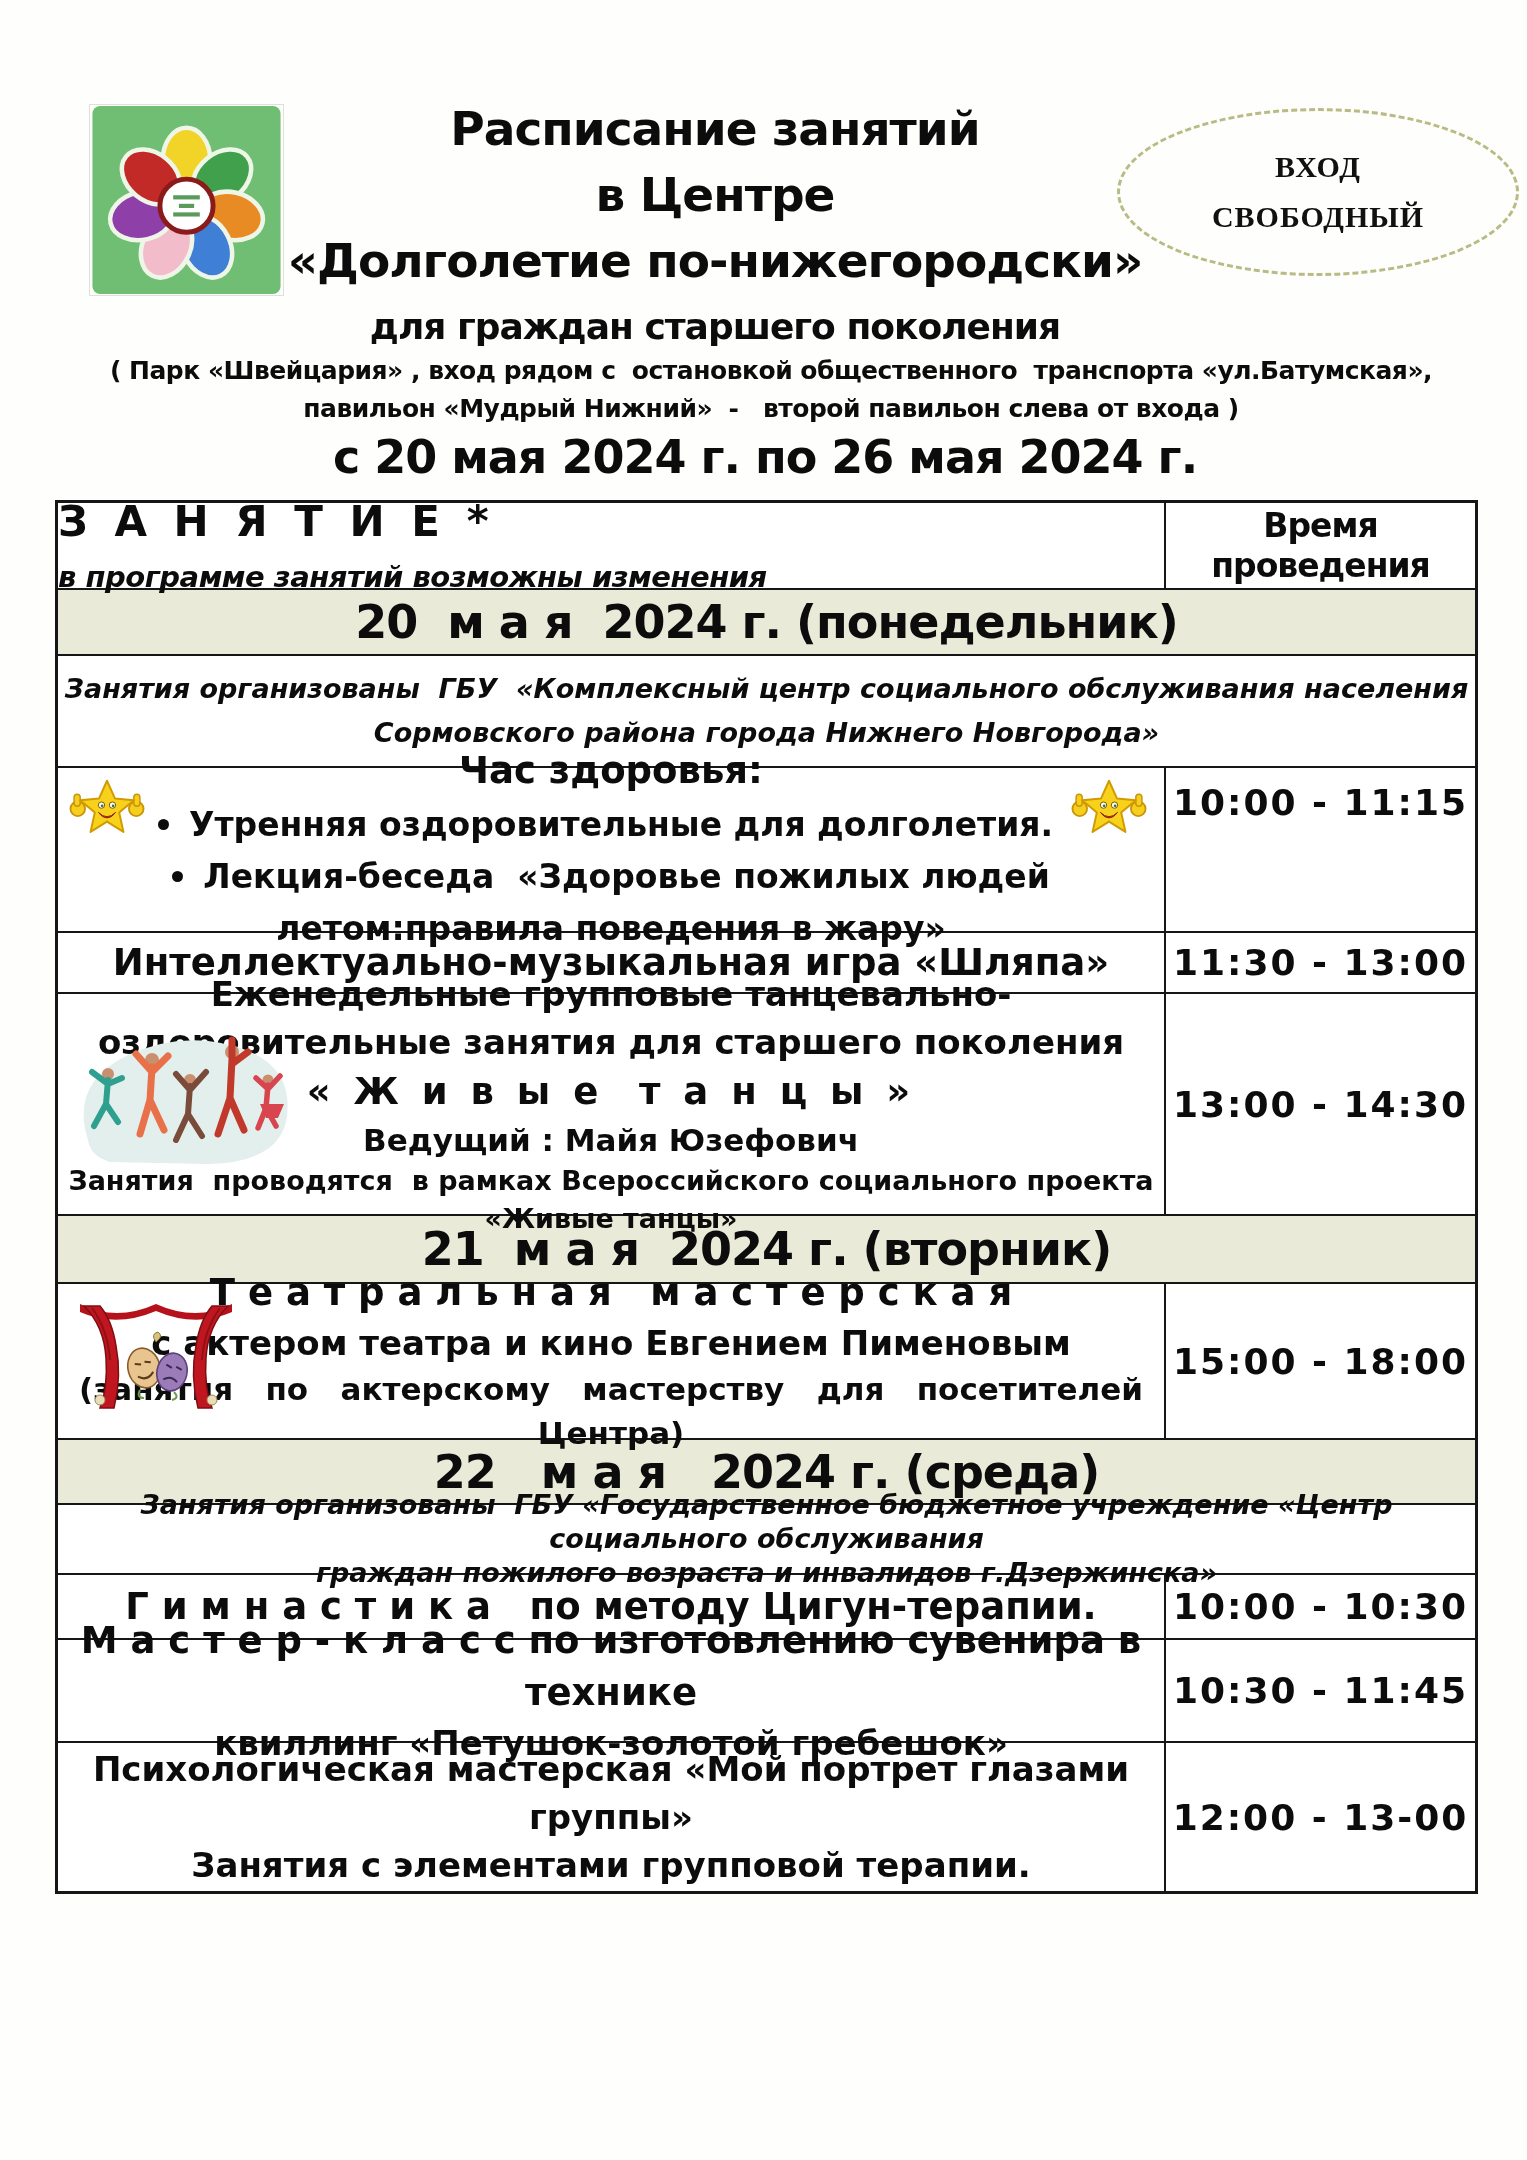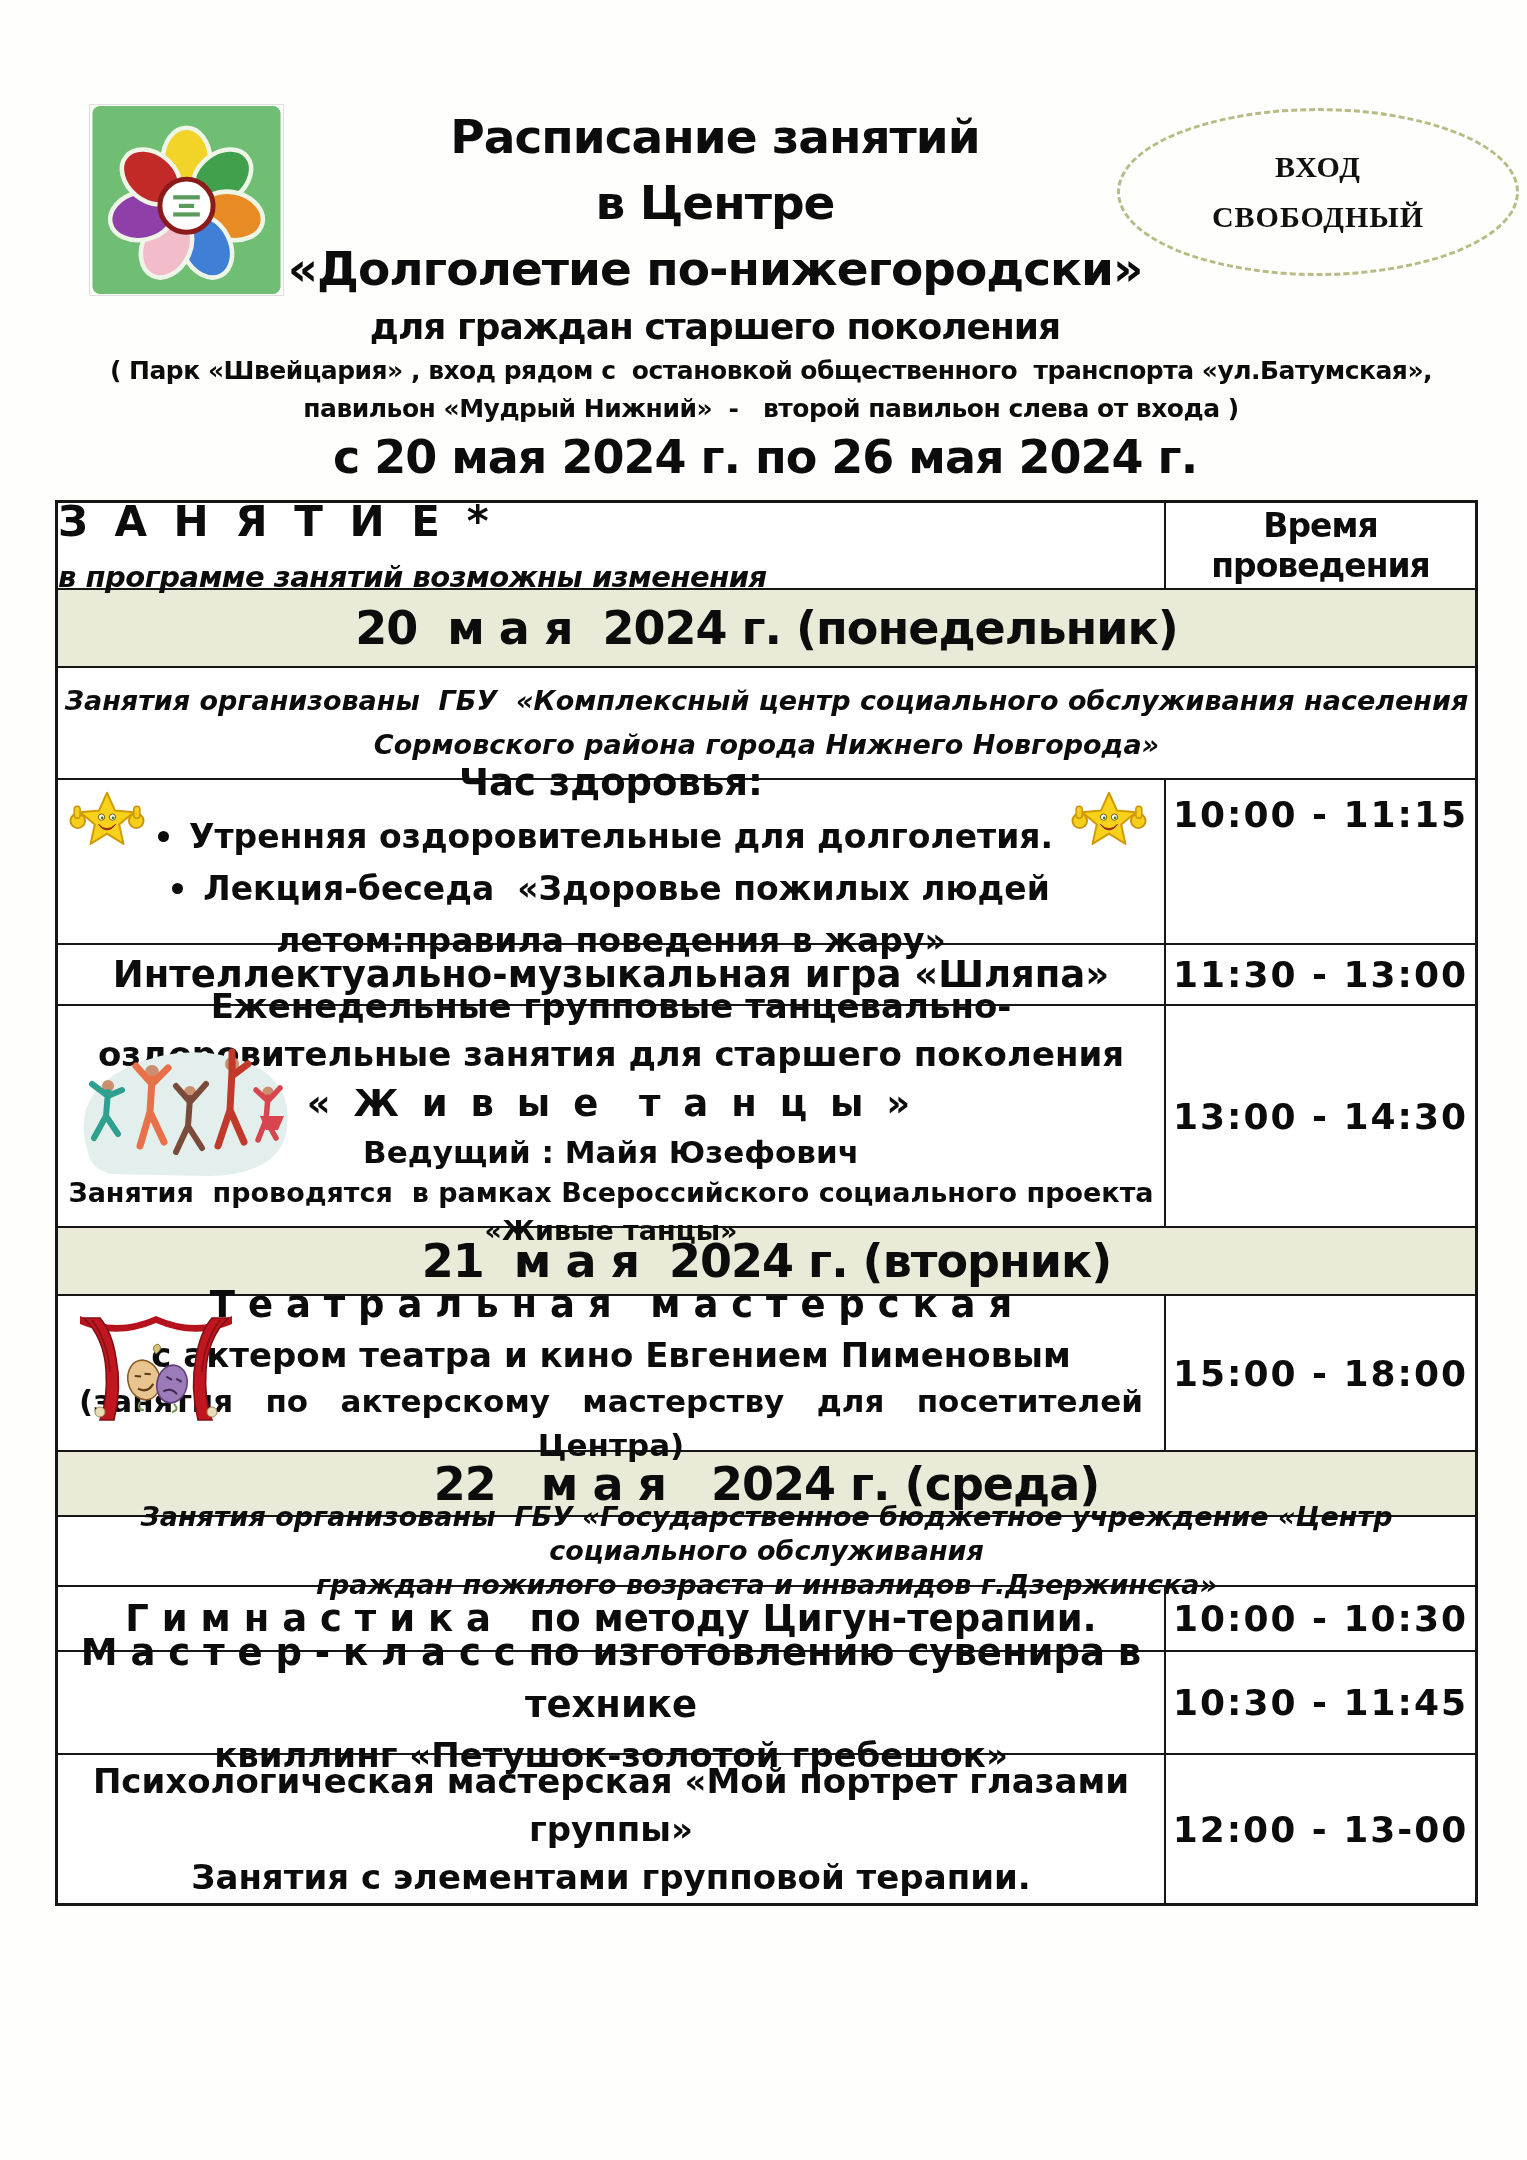--- a/index.html
+++ b/index.html
@@ -10,21 +10,21 @@
     font-family:"DejaVu Sans","Liberation Sans",sans-serif;
     color:#0c0c0c;
     overflow:hidden;
   }
   [data-bind]{white-space:pre-wrap;}
 
   
   .logo{position:absolute;left:89px;top:104px;width:193px;height:190px;border:1px solid #e0e0da;}
   .logo svg{display:block;width:100%;height:100%;}
 
-  .title-block{position:absolute;left:250px;top:104px;width:930px;text-align:center;}
+  .title-block{position:absolute;left:250px;top:96px;width:930px;text-align:center;}
   .title-line{font-size:47px;font-weight:bold;letter-spacing:-1px;line-height:66px;}
   .subtitle{position:absolute;left:250px;top:306px;width:930px;text-align:center;
             font-size:36px;font-weight:bold;letter-spacing:-1px;}
   .address{position:absolute;left:96px;top:352px;width:1350px;text-align:center;
            font-size:25px;font-weight:bold;line-height:38px;letter-spacing:-0.5px;}
   .date-range{position:absolute;left:90px;top:430px;width:1350px;text-align:center;
               font-size:46px;font-weight:bold;letter-spacing:-1px;}
 
   .badge{position:absolute;left:1117px;top:108px;width:396px;height:162px;
          border:3px dashed #b9bb85;border-radius:50%;
@@ -141,21 +141,21 @@
       <div class="cell main">
         <span class="head-activity" data-bind="table_header.activity_label">З А Н Я Т И Е *</span>
         <span class="head-note" data-bind="table_header.activity_note">в программе занятий возможны изменения</span>
       </div>
       <div class="head-time">
         <div data-bind="table_header.time_label_line1">Время</div>
         <div data-bind="table_header.time_label_line2">проведения</div>
       </div>
     </div>
 
-    <div class="row r-day" style="height:78px">
+    <div class="row r-day" style="height:66px">
       <div class="day-label" data-bind="days.0.label">20  м а я  2024 г. (понедельник)</div>
     </div>
 
     <div class="row r-note" style="height:112px">
       <div class="note-line" data-bind="days.0.note_line1">Занятия организованы  ГБУ  «Комплексный центр социального обслуживания населения</div>
       <div class="note-line" data-bind="days.0.note_line2">Сормовского района города Нижнего Новгорода»</div>
     </div>
 
     <div class="row" style="height:165px">
       <div class="cell main">

